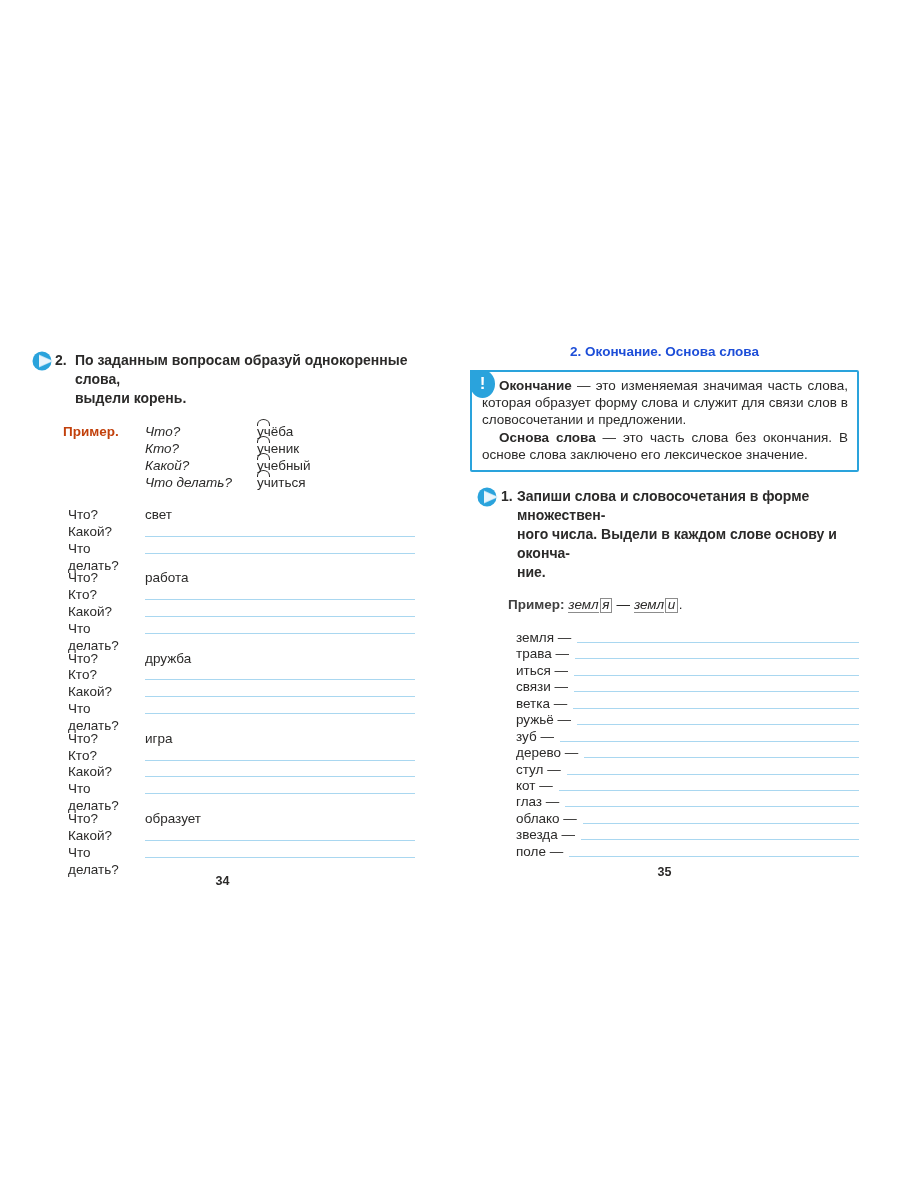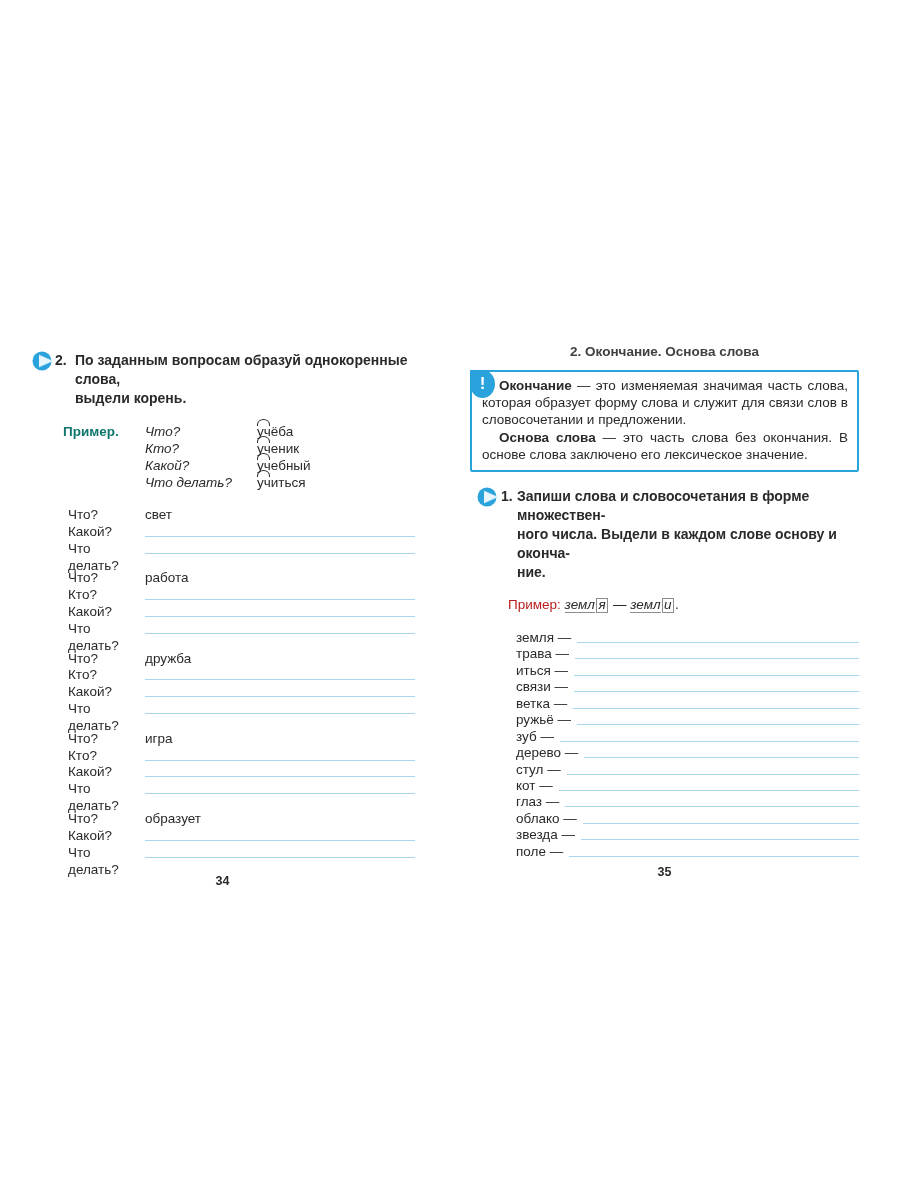--- a/index.html
+++ b/index.html
@@ -19,21 +19,21 @@
   .marker{position:absolute;width:22px;height:22px;top:-1px;}
   #left-page .ex-header{padding-left:45px;margin-top:6px;}
   #left-page .ex-num{left:25px;}
   #left-page .marker{left:2px;}
   #right-page .ex-header{padding-left:47px;margin-top:15px;}
   #right-page .ex-num{left:31px;}
   #right-page .marker{left:7px;}
 
   
   .example-block{position:relative;margin-top:15px;padding-left:115px;}
-  .example-label{position:absolute;left:33px;top:0;color:#0f766e;font-weight:bold;}
+  .example-label{position:absolute;left:33px;top:0;color:#c2410c;font-weight:bold;}
   .ex-row{display:flex;height:17px;}
   .ex-q{width:112px;flex:none;font-style:italic;}
   .root{position:relative;display:inline-block;}
   .root::before{
     content:"";position:absolute;left:0;right:1px;top:-4px;height:6px;
     border:1.2px solid #2b2a29;border-bottom:none;
     border-radius:100% 100% 0 0 / 160% 160% 0 0;
   }
 
   
@@ -41,35 +41,35 @@
   .group{margin-bottom:13px;}
   .q-row{display:flex;height:16.8px;}
   .q-label{width:77px;flex:none;}
   .blank-line{flex:1;height:13px;border-bottom:1px solid #a9d7f0;}
 
   
   .page-num{text-align:center;font-weight:bold;font-size:12.5px;margin-top:5px;}
   #left-page .page-num{margin-top:4px;}
 
   
-  .section-heading{text-align:center;color:#404040;font-weight:bold;font-size:13.5px;margin-top:2px;}
+  .section-heading{text-align:center;color:#1d4ed8;font-weight:bold;font-size:13.5px;margin-top:2px;}
   .info-box{
     position:relative;margin-top:10px;border:2px solid #2aa3dc;border-radius:2px;
     padding:5px 9px 7px 10px;text-align:justify;line-height:17.2px;
   }
   .info-box p{margin:0;text-indent:17px;}
   .excl-icon{
     position:absolute;top:-2px;left:-2px;width:25px;height:28px;background:#2aa3dc;
     border-radius:0 50% 50% 50%;color:#ffffff;font-weight:bold;font-size:17px;
     display:flex;align-items:center;justify-content:center;
   }
 
   
   .r-example{margin-top:14px;padding-left:38px;}
-  .r-example .example-label2{color:#b91c1c;font-weight:normal;}
+  .r-example .example-label2{color:#404040;font-weight:bold;}
   .r-example .ital{font-style:italic;}
   .stem{font-style:italic;border-bottom:1.2px solid #8c8c8c;}
   .ending{
     font-style:italic;display:inline-block;border:1.2px solid #8c8c8c;
     padding:0 1.5px;margin:0 1px;line-height:12.5px;
   }
 
   
   .word-list{margin-top:16px;padding-left:46px;}
   .w-row{display:flex;height:16.45px;justify-content:flex-end;}

